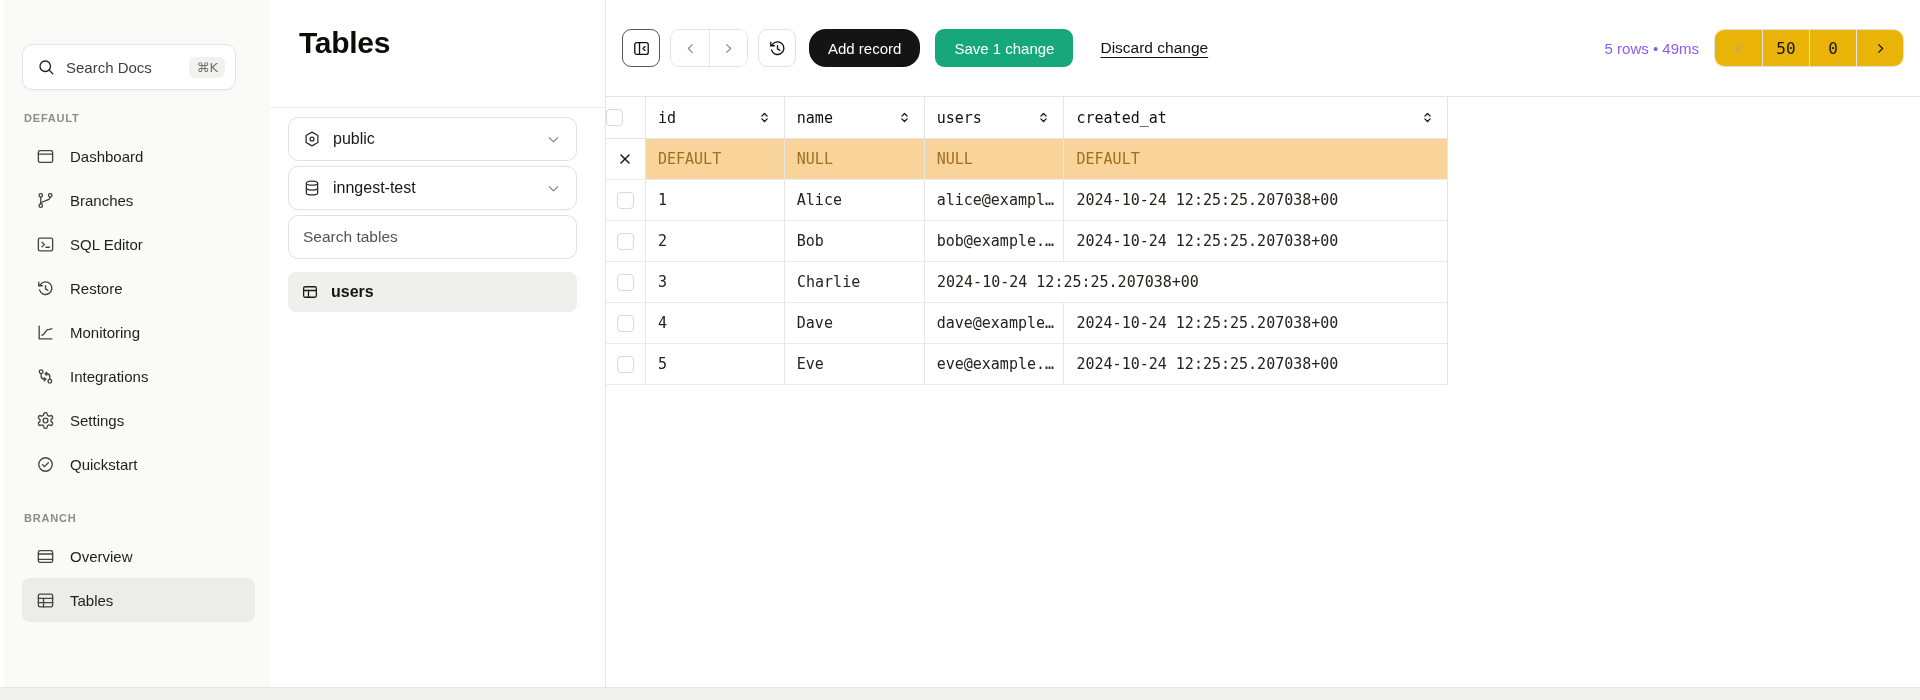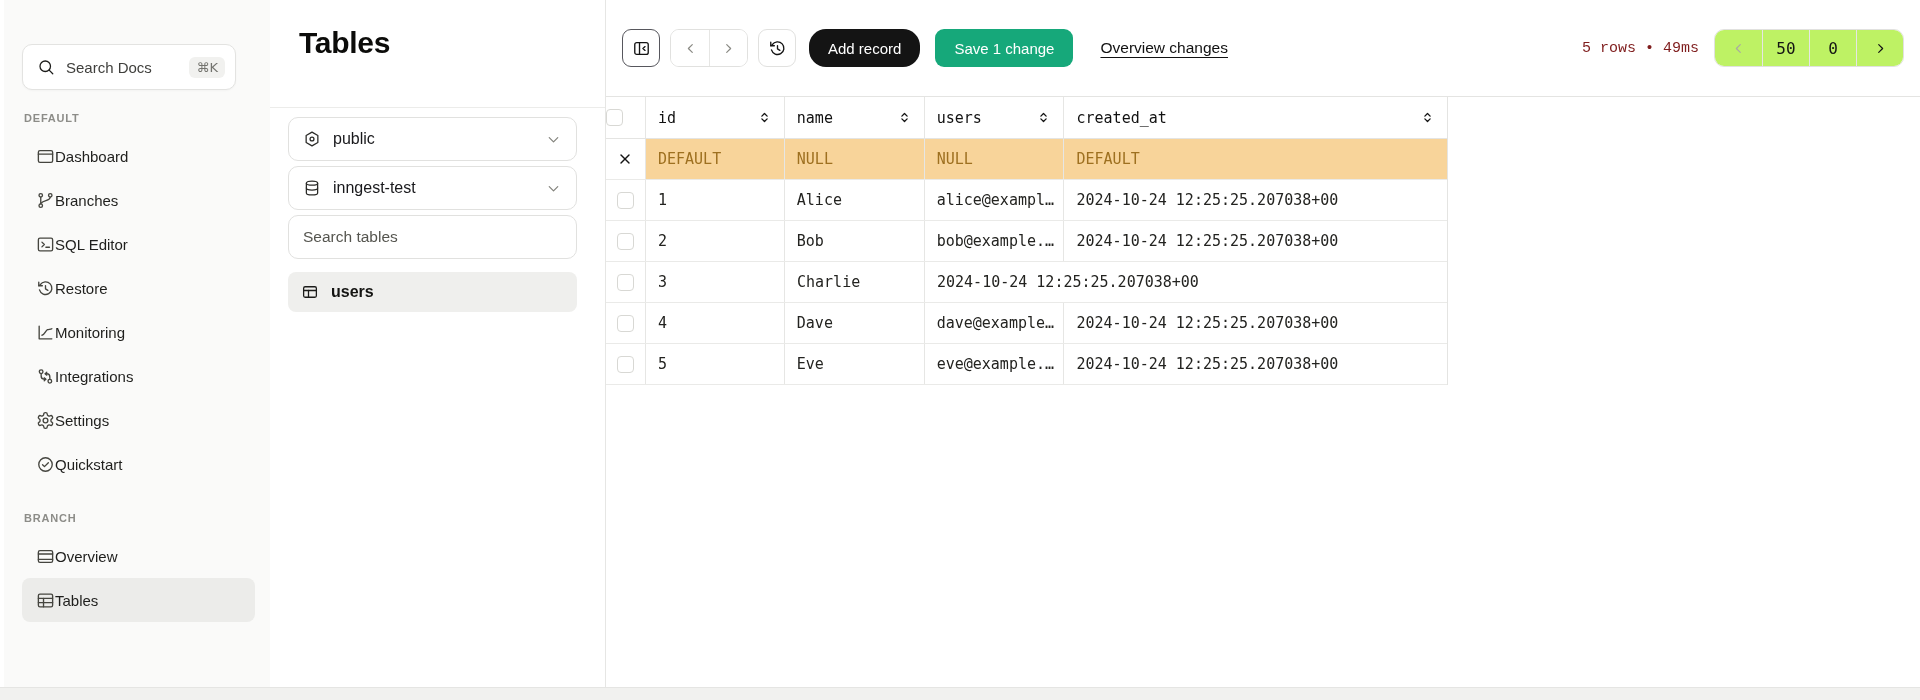--- a/index.html
+++ b/index.html
@@ -30,21 +30,21 @@
     background:#F1F1EF; border-radius:6px; padding:3px 7px;
   }
   .side-sections { position:absolute; left:0; top:112px; width:100%; }
   .side-label {
     font-size:11px; font-weight:700; letter-spacing:.8px; color:#8C8C88;
     padding:0 0 10px 20px;
   }
   .side-sec { margin-bottom:26px; }
   .side-item {
     height:44px; margin:0 18px; border-radius:8px;
-    display:flex; align-items:center; padding:0 14px;
+    display:flex; align-items:center; gap:15px; padding:0 14px;
     font-size:15px; color:#1F1F1D; cursor:pointer;
   }
   .side-item .icon { color:#45453F; }
   .side-item.active { background:#ECECEA; font-weight:500; }
 
   
   .panel {
     position:absolute; left:270px; top:0; width:336px; height:687px;
     background:#fff; border-right:1px solid #E6E6E4; z-index:2;
   }
@@ -101,26 +101,26 @@
   .btn-green {
     margin-left:15px; height:38px; padding:0 19px; border:none; border-radius:9px;
     background:#16A87A; color:#fff; font-size:15px; font-weight:500; cursor:pointer;
     font-family:inherit;
   }
   .link-discard {
     margin-left:27px; font-size:15.5px; font-weight:500; color:#111;
     text-decoration:underline; text-underline-offset:4px; cursor:pointer;
   }
   .toolbar-right { margin-left:auto; display:flex; align-items:center; gap:15px; }
-  .stats { font-size:15px; color:#7f1d1d;font-family:Liberation Mono, monospace; }
+  .stats { font-size:15px; color:#8b5cf6; }
   .pager {
     height:38px; border:1px solid #E1E1DF; border-radius:10px; display:flex; overflow:hidden; background:#fff;
   }
   .pager .p-cell {
-    width:47px; border:none; background:#bef264; display:flex; align-items:center; justify-content:center;
+    width:47px; border:none; background:#eab308; display:flex; align-items:center; justify-content:center;
     cursor:pointer; font-size:16px; color:#141414;
   }
   .pager .p-cell + .p-cell { border-left:1px solid #E6E6E4; }
   .pager .p-cell.dim { color:#A9A9A3; }
 
   
   .grid { width:842px; border-right:1px solid #E4E4E2; }
   .g-row { display:flex; border-bottom:1px solid #EAEAE8; }
   .g-row.header { border-bottom:1px solid #E4E4E2; height:42px; }
   .g-row.body { height:41px; }
@@ -353,21 +353,21 @@
       <span class="icon">
           <svg width="19" height="19" viewBox="0 0 24 24">
             <path d="M3.5 4v4.5H8"></path>
             <path d="M4.4 13.8a8 8 0 1 0 1-6.6L3.5 8.5"></path>
             <path d="M12 8.5v4l3 1.8"></path>
           </svg>
         </span>
     </button>
     <button class="btn-dark">Add record</button>
     <button class="btn-green">Save 1 change</button>
-    <span class="link-discard">Overview changes</span>
+    <span class="link-discard">Discard change</span>
 
     <div class="toolbar-right">
       <span class="stats">5 rows • 49ms</span>
       <div class="pager">
         <button class="p-cell dim">
           <span class="icon">
               <svg width="17" height="17" viewBox="0 0 24 24">
                 <path d="M14.5 6.5 9 12l5.5 5.5"></path>
               </svg>
             </span>

